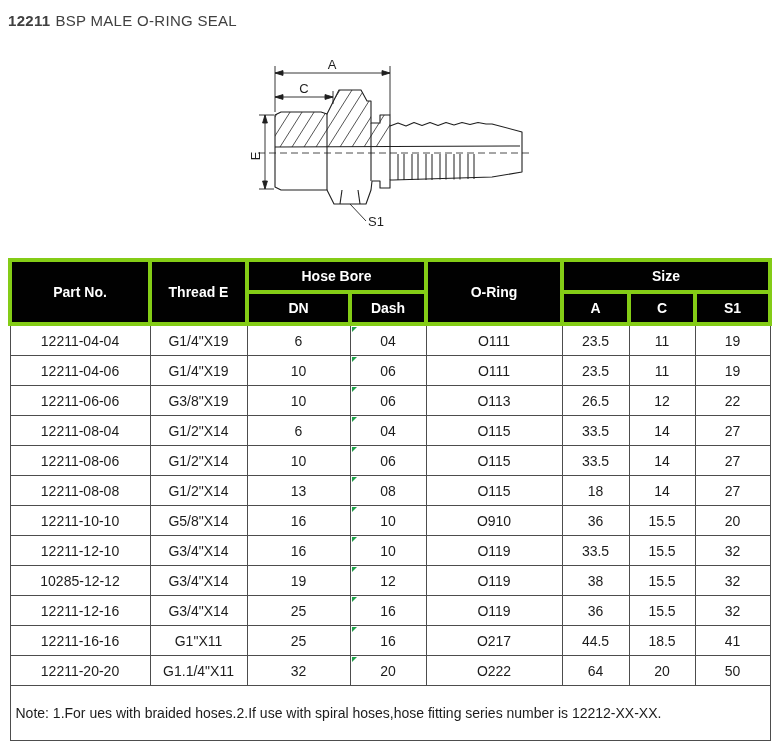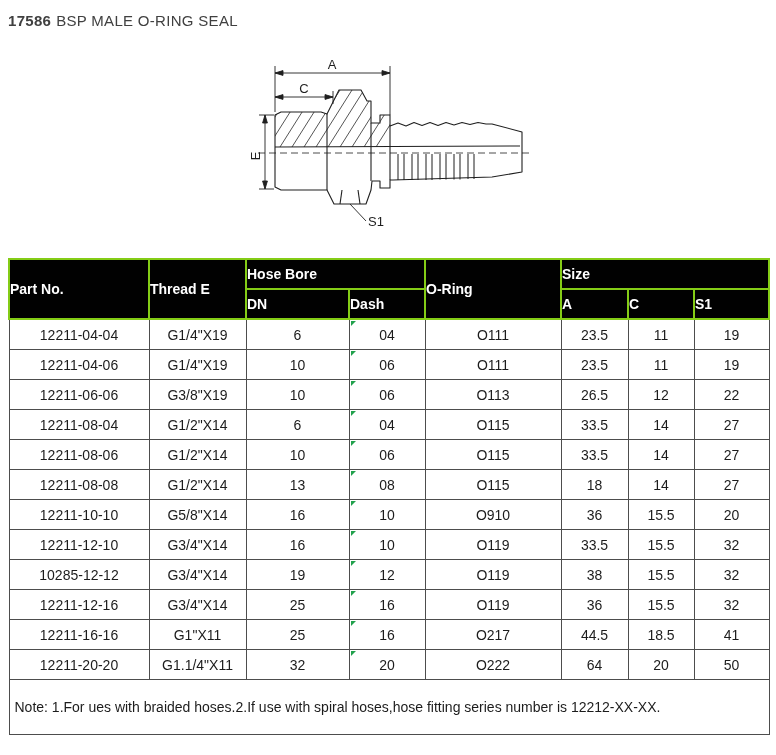--- a/index.html
+++ b/index.html
@@ -20,40 +20,40 @@
   .diagram text{font-family:"Liberation Sans","DejaVu Sans",sans-serif;font-size:13px;fill:#1f1f1f;}
   
   .spec-table{
     position:absolute;left:8px;top:258px;width:760px;
     border-collapse:collapse;table-layout:fixed;
     border:1px solid #4d4d4d;
     font-size:14px;
   }
   .spec-table th{
     background:#010101;color:#ffffff;font-weight:bold;
-    border:2px solid #84cc16;height:28px;padding:0;text-align:left;
+    border:4px solid #84cc16;height:28px;padding:0;text-align:center;
   }
   .spec-table td{
     border:1px solid #4d4d4d;height:29px;padding:0;
     text-align:center;color:#1c1c1c;position:relative;background:#fff;
   }
   .spec-table td.dash-flag::before{
     content:"";position:absolute;top:1px;left:1px;width:0;height:0;
     border-top:5px solid #21a14c;border-right:5px solid transparent;
   }
   .spec-table tr.note-row td{
     height:54px;text-align:left;padding-left:5px;font-size:14px;color:#1c1c1c;
   }
   .spec-table .note-part2{}
 </style>
 </head>
 <body>
 
 <div class="page-title">
-  <span class="code">17586</span><span>BSP MALE O-RING SEAL</span>
+  <span class="code">12211</span><span>BSP MALE O-RING SEAL</span>
 </div>
 
 <div class="diagram">
   <svg viewBox="0 0 330 200">
     <defs>
       <clipPath id="hatchclip">
         <path d="M45,63 L51,60 L91,60 L97,62 L109,38 L131,38 L137,49 L141,49 L141,71 L150,71 L150,63 L160,63 L160,95 L45,95 Z"></path>
       </clipPath>
     </defs>
 

